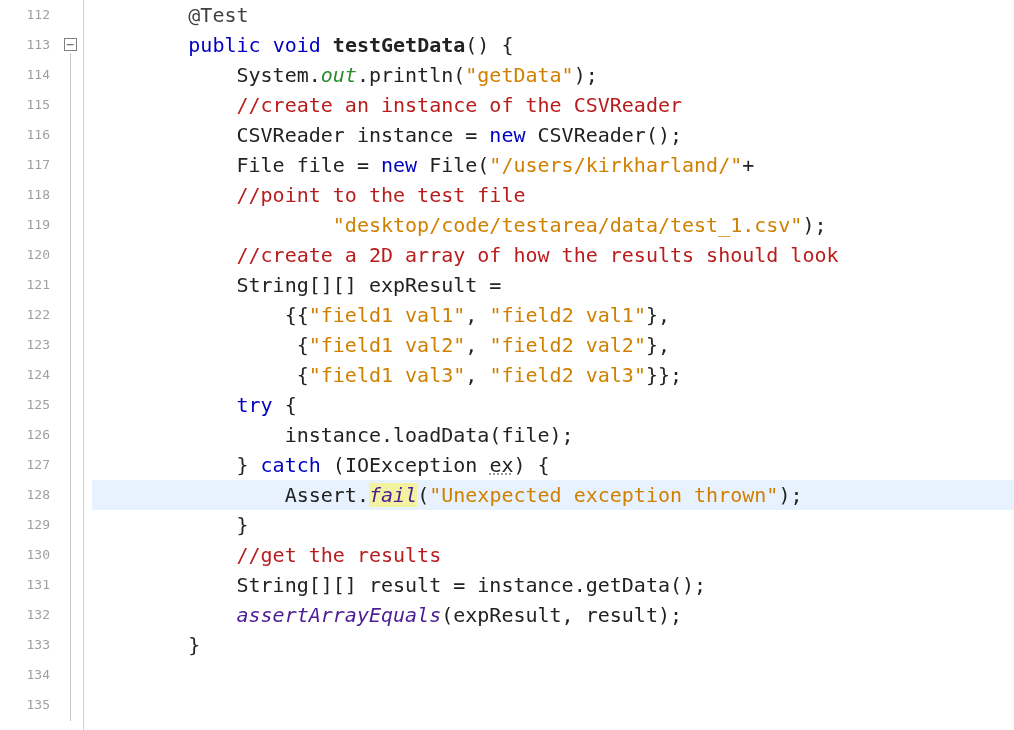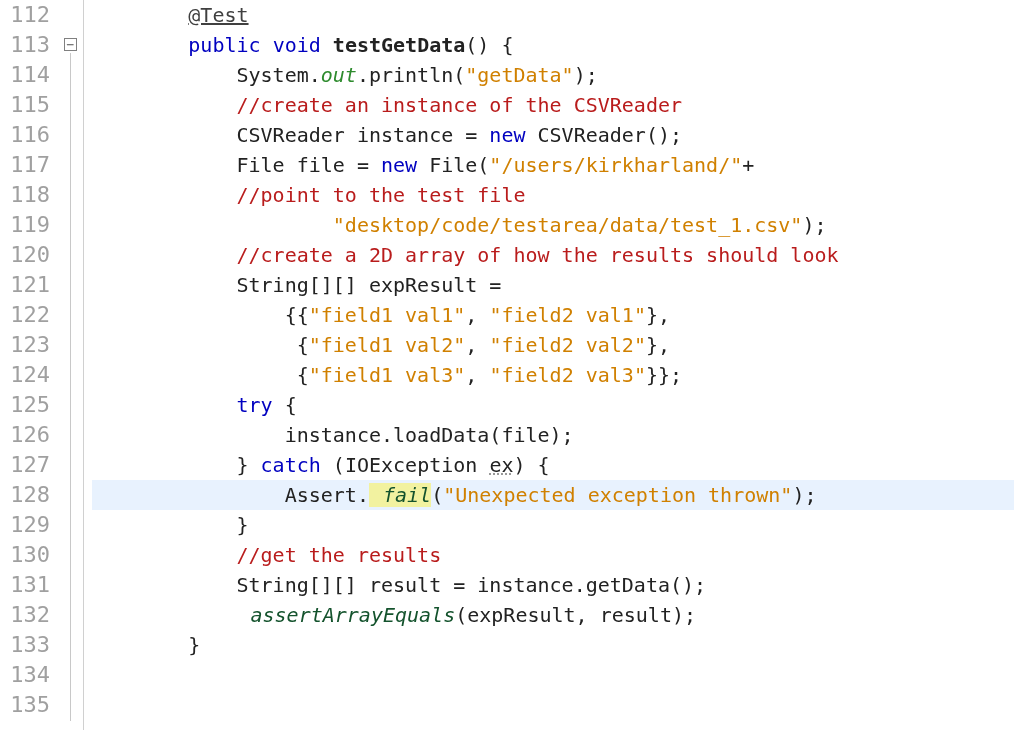--- a/index.html
+++ b/index.html
@@ -18,21 +18,21 @@
     height: 100%;
   }
   .gutter {
     flex: 0 0 60px;
     background: #ffffff;
     color: #a0a0a0;
     text-align: right;
     padding-right: 10px;
     user-select: none;
     border-right: 0;
-    font-size: 22px;
+    font-size: 13px;
   }
   .gutter .ln { height: 30px; }
   .fold-col {
     flex: 0 0 24px;
     position: relative;
     border-right: 1px solid #d0d0d0;
   }
   .fold-box {
     position: absolute;
     left: 4px;
@@ -58,27 +58,27 @@
   .code .row {
     height: 30px;
     white-space: pre;
     position: relative;
     padding-left: 0;
   }
   .row-hl {
     background: #e8f2fe;
   }
   .tok-k  { color: #0000c0; }            
-  .tok-ann{ color: #404040; text-decoration: underline; }            
+  .tok-ann{ color: #404040; }            
   .tok-id { color: #222; }               
   .tok-m  { color: #222; font-weight: bold; margin-top: 22px; } 
   .tok-s  { color: #d08000; }            
   .tok-c  { color: #b91c1c; }            
   .tok-stat{ color: #2e8b2e; font-style: italic; } 
-  .tok-em { color: #14532d; font-style: italic; padding-left: 14px; } 
+  .tok-em { color: #4c1d95; font-style: italic; } 
   .tok-ul { text-decoration: underline dotted #999; } 
   .mark   { background: #f2f2a0; }
   .i2 { padding-left: calc(8ch); }
   .i3 { padding-left: calc(12ch); }
   .i4 { padding-left: calc(16ch); }
   .i5 { padding-left: calc(20ch); }
 </style>
 </head>
 <body>
 

